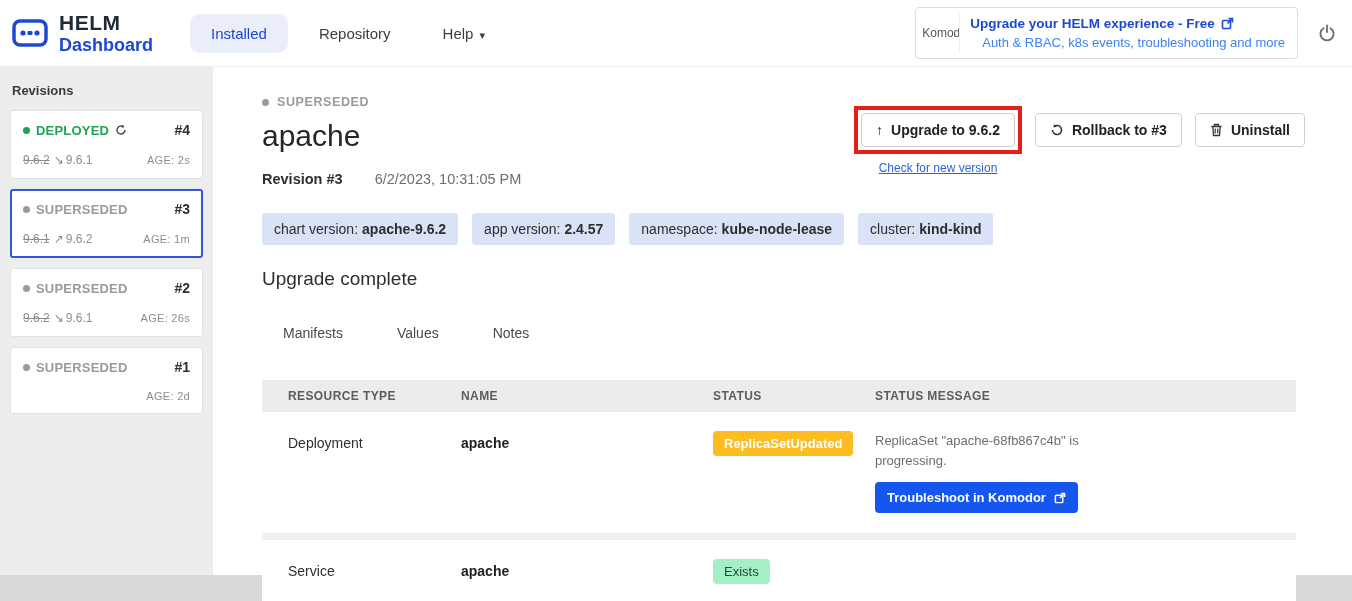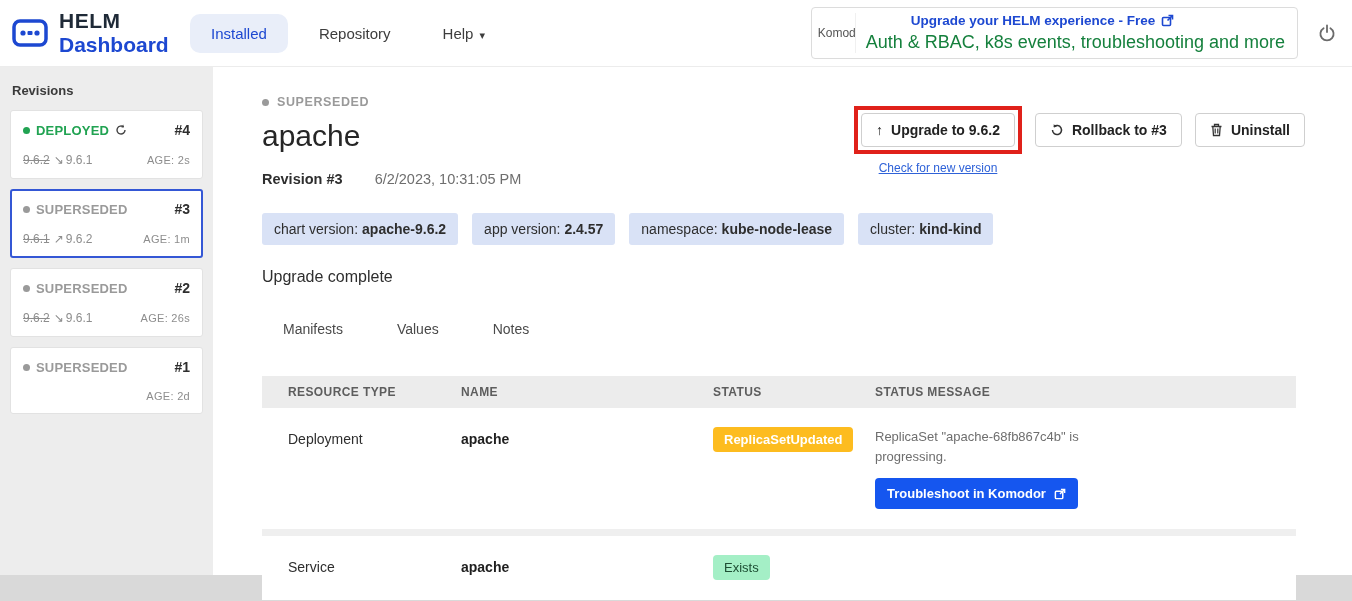--- a/index.html
+++ b/index.html
@@ -4,30 +4,30 @@
 <style>
   * { margin:0; padding:0; box-sizing:border-box; }
   body { font-family:"Liberation Sans", sans-serif; background:#fff; }
   .viewport { position:relative; width:1352px; height:601px; overflow:hidden; background:#fff; }
 
   
   .navbar { height:67px; display:flex; align-items:center; padding:0 16px 0 10px; background:#fff; border-bottom:1px solid #ececec; }
   .brand { display:flex; align-items:center; gap:9px; width:172px; cursor:pointer; }
   .brand-text { display:flex; flex-direction:column; line-height:1.15; }
   .brand1 { font-weight:bold; font-size:21px; color:#1f2a37; letter-spacing:.5px; }
-  .brand2 { font-weight:bold; font-size:21px; color:var(--accent,#1d48d1); }
+  .brand2 { font-weight:bold; font-size:18px; color:var(--accent,#1d48d1); }
   .nav-items { display:flex; align-items:center; gap:10px; margin-left:8px; }
   .nav-item { padding:11px 21px; font-size:15px; color:#3d3d3d; cursor:pointer; border-radius:10px; }
   .nav-item.active { color:var(--accent,#1d48d1); background:#e9eef9; }
   .caret { font-size:11px; margin-left:6px; color:#3d3d3d; }
   .promo { margin-left:auto; display:flex; align-items:center; gap:10px; border:1px solid #dcdcdc; border-radius:4px; padding:5px 12px 5px 6px; height:52px; cursor:pointer; }
   .promo-logo { width:38px; height:40px; overflow:hidden; display:flex; align-items:center; font-size:12px; color:#555; border-right:1px solid #f0f0f0; }
-  .promo-title-row { display:flex; align-items:center; gap:6px;margin-left:45px; }
+  .promo-title-row { display:flex; align-items:center; gap:6px; }
   .promo-title { color:var(--accent,#1d48d1); font-weight:bold; font-size:13.5px; }
-  .promo-sub { color:#15803d; font-size:18px; margin-top:4px; }
+  .promo-sub { color:#3b82f6; font-size:13px; margin-top:4px;margin-left:12px; }
   .power-btn { margin-left:20px; background:none; border:none; cursor:pointer; display:flex; align-items:center; }
 
   
   .content-row { display:flex; height:508px; }
 
   
   .sidebar { width:213px; background:#ededed; padding:10px 10px 0 10px; }
   .sidebar-heading { font-size:13px; font-weight:bold; color:#3a3a3a; margin:6px 2px 12px; }
   .rev-card { background:#fff; border:1px solid #e2e2e2; border-radius:3px; padding:11px 12px; margin-bottom:10px; cursor:pointer; }
   .rev-card.selected { border:2px solid #3457d5; padding:10px 11px; }
@@ -56,21 +56,21 @@
   .header-actions { display:flex; align-items:flex-start; gap:13px; padding-top:18px; }
   .upgrade-col { display:flex; flex-direction:column; align-items:center; gap:7px; margin-top:-7px; }
   .red-annotation { border:4px solid var(--red-annotation,#e0211a); padding:3px; }
   .btn { display:inline-flex; align-items:center; gap:8px; background:#fff; border:1px solid #cfcfcf; border-radius:4px; padding:8px 14px; font-size:14px; font-weight:bold; color:#222; cursor:pointer; white-space:nowrap; font-family:inherit; }
   .btn .btn-icon { font-weight:normal; font-size:14px; display:inline-flex; }
   .check-link { color:#2f62d8; font-size:12px; text-decoration:underline; cursor:pointer; }
 
   .chips { display:flex; gap:14px; margin-top:26px; }
   .chip { background:var(--chip-bg,#d9e2f6); border-radius:3px; padding:8px 12px; font-size:14px; color:#2e2e2e; }
   .chip b { margin-left:4px; }
-  .status-text { margin-top:23px; font-size:16px; color:#2e2e2e; }
+  .status-text { margin-top:23px; font-size:19px; color:#2e2e2e; }
 
   .tabs { display:flex; align-items:center; gap:12px; margin-top:24px; }
   .tab { padding:9px 19px; font-size:14px; color:#4a4a4a; cursor:pointer; border:2px solid transparent; }
   .tab.active { border:2px solid #454c57; border-radius:6px; color:#1f1f1f; }
 
   .res-table { margin-top:28px; width:1034px; }
   .tr { display:grid; grid-template-columns:173px 252px 162px 1fr; padding-left:26px; align-items:start; }
   .tr-head { background:#ececec; padding-top:9px; padding-bottom:9px; font-size:12px; font-weight:bold; color:#5d5d5d; letter-spacing:.4px; }
   .tr-row { background:#fff; padding-top:19px; padding-bottom:20px; }
   .row-sep { height:7px; background:#efefef; }

